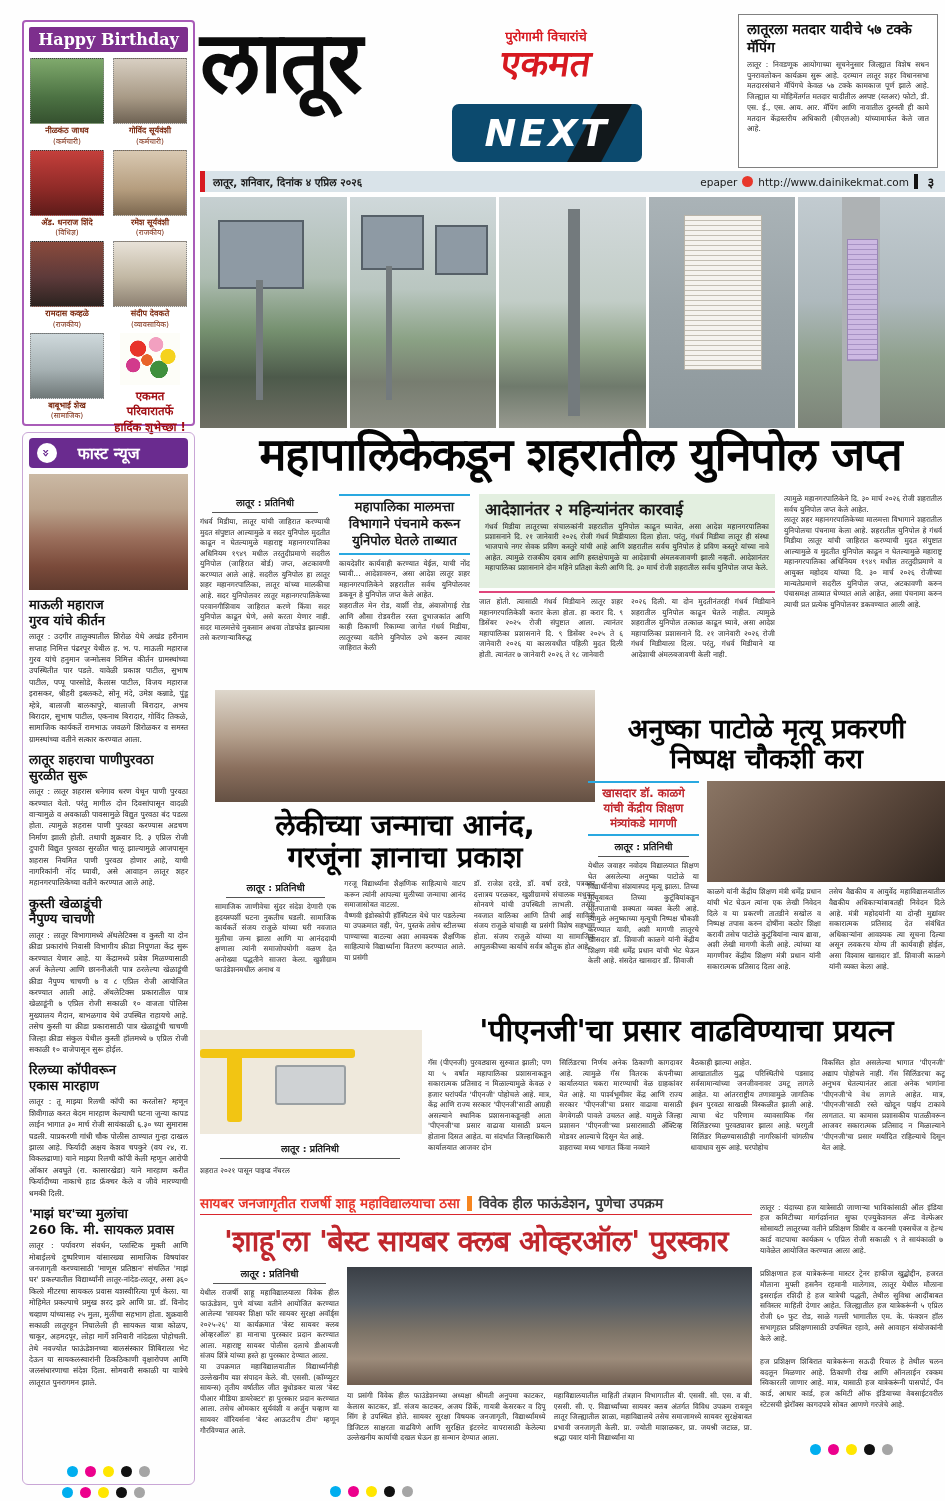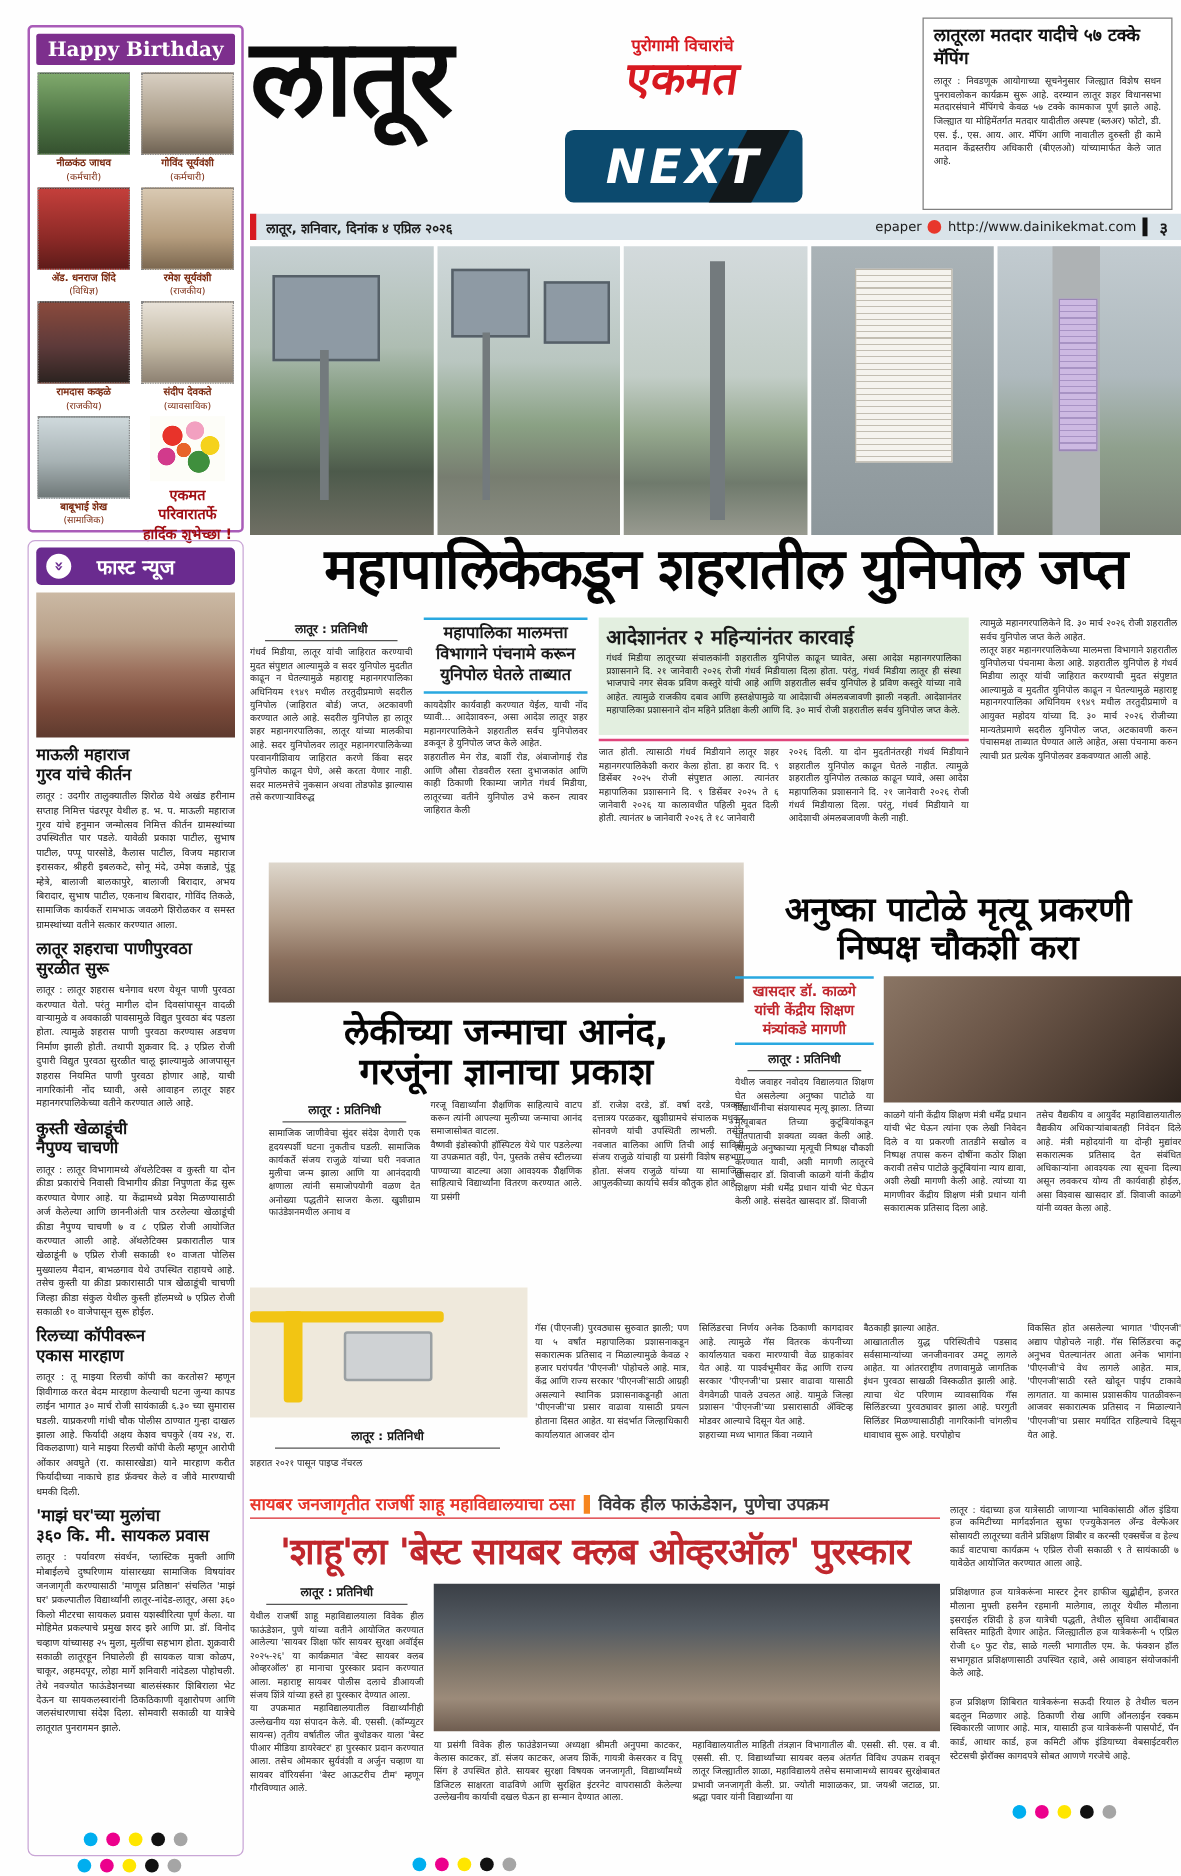--- a/index.html
+++ b/index.html
@@ -258,21 +258,21 @@
 नैपुण्य चाचणी</div>
     <div class="body-text">लातूर : लातूर विभागामध्ये अ‍ॅथलेटिक्स व कुस्ती या दोन क्रीडा प्रकारांचे निवासी विभागीय क्रीडा निपुणता केंद्र सुरू करण्यात येणार आहे. या केंद्रामध्ये प्रवेश मिळण्यासाठी अर्ज केलेल्या आणि छाननीअंती पात्र ठरलेल्या खेळाडूंची क्रीडा नैपुण्य चाचणी ७ व ८ एप्रिल रोजी आयोजित करण्यात आली आहे. अ‍ॅथलेटिक्स प्रकारातील पात्र खेळाडूंनी ७ एप्रिल रोजी सकाळी १० वाजता पोलिस मुख्यालय मैदान, बाभळगाव येथे उपस्थित राहायचे आहे. तसेच कुस्ती या क्रीडा प्रकारासाठी पात्र खेळाडूंची चाचणी जिल्हा क्रीडा संकुल येथील कुस्ती हॉलमध्ये ७ एप्रिल रोजी सकाळी १० वाजेपासून सुरू होईल.</div>
   </div>
   <div>
     <div class="fn-h">रिलच्या कॉपीवरून
 एकास मारहाण</div>
     <div class="body-text">लातूर : तू माझ्या रिलची कॉपी का करतोस? म्हणून शिवीगाळ करत बेदम मारहाण केल्याची घटना जुन्या कापड लाईन भागात ३० मार्च रोजी सायंकाळी ६.३० च्या सुमारास घडली. याप्रकरणी गांधी चौक पोलीस ठाण्यात गुन्हा दाखल झाला आहे. फिर्यादी अक्षय केशव चपकुरे (वय २४, रा. विकलढाणा) याने माझ्या रिलची कॉपी केली म्हणून आरोपी ओंकार अवघुते (रा. कासारखेडा) याने मारहाण करीत फिर्यादीच्या नाकाचे हाड फ्रॅक्चर केले व जीवे मारण्याची धमकी दिली.</div>
   </div>
   <div>
     <div class="fn-h">'माझं घर'च्या मुलांचा
-३६० कि. मी. सायकल प्रवास</div>
+260 कि. मी. सायकल प्रवास</div>
     <div class="body-text">लातूर : पर्यावरण संवर्धन, प्लास्टिक मुक्ती आणि मोबाईलचे दुष्परिणाम यांसारख्या सामाजिक विषयांवर जनजागृती करण्यासाठी 'माणूस प्रतिष्ठान' संचलित 'माझं घर' प्रकल्पातील विद्यार्थ्यांनी लातूर-नांदेड-लातूर, असा ३६० किलो मीटरचा सायकल प्रवास यशस्वीरित्या पूर्ण केला. या मोहिमेत प्रकल्पाचे प्रमुख शरद झरे आणि प्रा. डॉ. विनोद चव्हाण यांच्यासह २५ मुला, मुलींचा सहभाग होता. शुक्रवारी सकाळी लातूरहून निघालेली ही सायकल यात्रा कोळप, चाकूर, अहमदपूर, लोहा मार्गे शनिवारी नांदेडला पोहोचली. तेथे नवज्योत फाऊंडेशनच्या बालसंस्कार शिबिराला भेट देऊन या सायकलस्वारांनी ठिकठिकाणी वृक्षारोपण आणि जलसंधारणाचा संदेश दिला. सोमवारी सकाळी या यात्रेचे लातूरात पुनरागमन झाले.</div>
   </div>
   <div class="dots" style="margin-top:auto;padding:6px 0 2px;">
     <span class="dot dc"></span>
       <span class="dot dm"></span>
       <span class="dot dy"></span>
       <span class="dot dk"></span>
       <span class="dot dg"></span>
   </div>
 </div>
@@ -303,20 +303,21 @@
       <div class="byline">लातूर : प्रतिनिधी</div>
       <div class="body-text clip" style="height:158px;">येथील जवाहर नवोदय विद्यालयात शिक्षण घेत असलेल्या अनुष्का पाटोळे या विद्यार्थीनीचा संशयास्पद मृत्यू झाला. तिच्या मृत्यूबाबत तिच्या कुटूंबियांकडून घातपाताची शक्यता व्यक्त केली आहे. त्यामुळे अनुष्काच्या मृत्यूची निष्पक्ष चौकशी करण्यात यावी, अशी मागणी लातूरचे खासदार डॉ. शिवाजी काळगे यांनी केंद्रीय शिक्षण मंत्री धर्मेंद्र प्रधान यांची भेट घेऊन केली आहे. संसदेत खासदार डॉ. शिवाजी</div>
     </div>
     <div class="photo ph-room" style="position:absolute;left:119px;top:0;width:238px;height:101px;"></div>
     <div class="body-text clip" style="position:absolute;left:119px;top:106px;width:114px;height:124px;">काळगे यांनी केंद्रीय शिक्षण मंत्री धर्मेंद्र प्रधान यांची भेट घेऊन त्यांना एक लेखी निवेदन दिले व या प्रकरणी तातडीने सखोल व निष्पक्ष तपास करुन दोषींना कठोर शिक्षा करावी तसेच पाटोळे कुटूंबियांना न्याय द्यावा, अशी लेखी मागणी केली आहे. त्यांच्या या मागणीवर केंद्रीय शिक्षण मंत्री प्रधान यांनी सकारात्मक प्रतिसाद दिला आहे.</div>
     <div class="body-text clip" style="position:absolute;left:241px;top:106px;width:116px;height:124px;">तसेच वैद्यकीय व आयुर्वेद महाविद्यालयातील वैद्यकीय अधिकाऱ्यांबाबतही निवेदन दिले आहे. मंत्री महोदयांनी या दोन्ही मुद्यांवर सकारात्मक प्रतिसाद देत संबंधित अधिकाऱ्यांना आवश्यक त्या सूचना दिल्या असून लवकरच योग्य ती कार्यवाही होईल, असा विश्वास खासदार डॉ. शिवाजी काळगे यांनी व्यक्त केला आहे.</div>
   </div>
 </div>
 
 <div class="abs" style="left:200px;top:1018px;width:745px;height:172px;">
+  <div class="h-sec" style="position:absolute;left:228px;top:-4px;width:517px;font-size:30px;">'पीएनजी'चा प्रसार वाढविण्याचा प्रयत्न</div>
   <div class="photo ph-gas" style="position:absolute;left:0;top:12px;width:222px;height:104px;">
     <div class="gas-pipe-h"></div>
     <div class="gas-pipe-v"></div>
     <div class="gas-meter"></div>
   </div>
   <div class="byline" style="position:absolute;left:20px;top:122px;width:180px;">लातूर : प्रतिनिधी</div>
   <div class="body-text" style="position:absolute;left:0;top:148px;width:222px;">शहरात २०२१ पासून पाइप्ड नॅचरल</div>
   <div style="position:absolute;left:228px;top:40px;width:517px;display:flex;gap:8px;">
     <div class="body-text clip" style="flex:1;height:128px;">गॅस (पीएनजी) पुरवठ्यास सुरुवात झाली; पण या ५ वर्षांत महापालिका प्रशासनाकडून सकारात्मक प्रतिसाद न मिळाल्यामुळे केवळ २ हजार घरांपर्यंत 'पीएनजी' पोहोचले आहे. मात्र, केंद्र आणि राज्य सरकार 'पीएनजी'साठी आग्रही असल्याने स्थानिक प्रशासनाकडूनही आता 'पीएनजी'चा प्रसार वाढावा यासाठी प्रयत्न होताना दिसत आहेत. या संदर्भात जिल्हाधिकारी कार्यालयात आजवर दोन</div>
     <div class="body-text clip" style="flex:1;height:128px;">सिलिंडरचा निर्णय अनेक ठिकाणी कागदावर आहे. त्यामुळे गॅस वितरक कंपनीच्या कार्यालयात चकरा मारण्याची वेळ ग्राहकांवर येत आहे. या पार्श्वभूमीवर केंद्र आणि राज्य सरकार 'पीएनजी'चा प्रसार वाढावा यासाठी वेगवेगळी पावले उचलत आहे. यामुळे जिल्हा प्रशासन 'पीएनजी'च्या प्रसारासाठी ॲक्टिव्ह मोडवर आल्याचे दिसून येत आहे.

